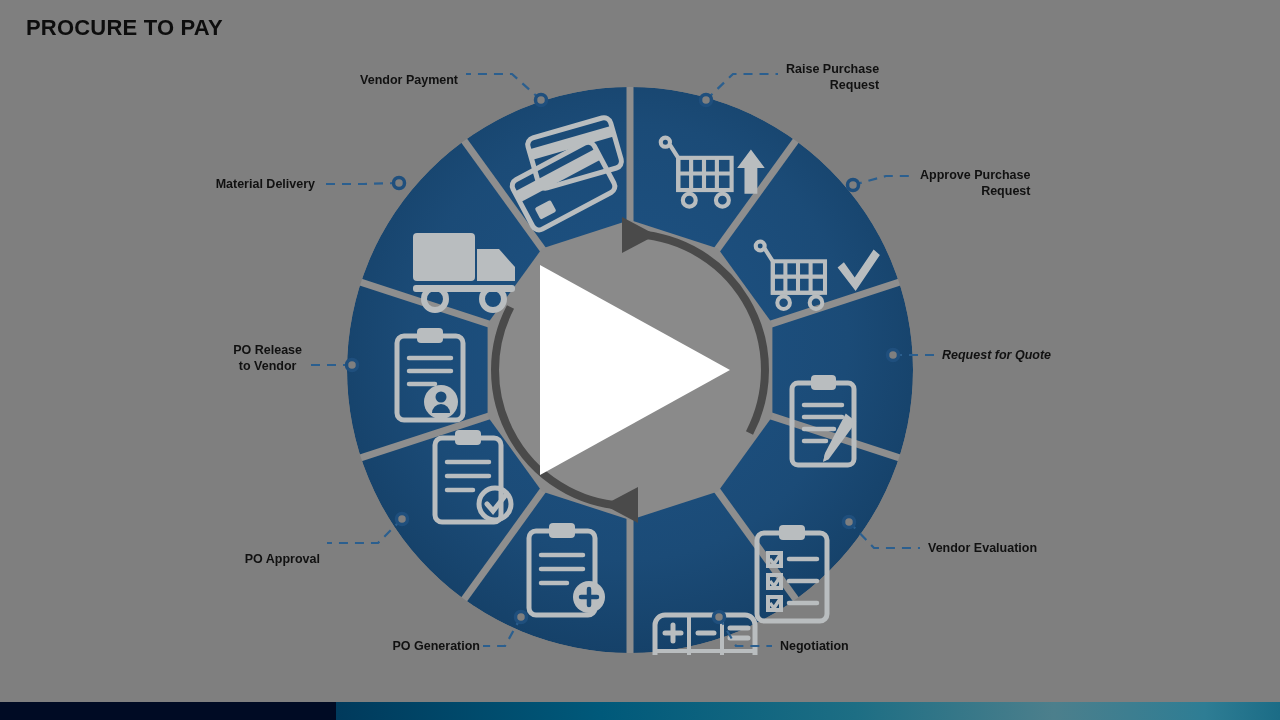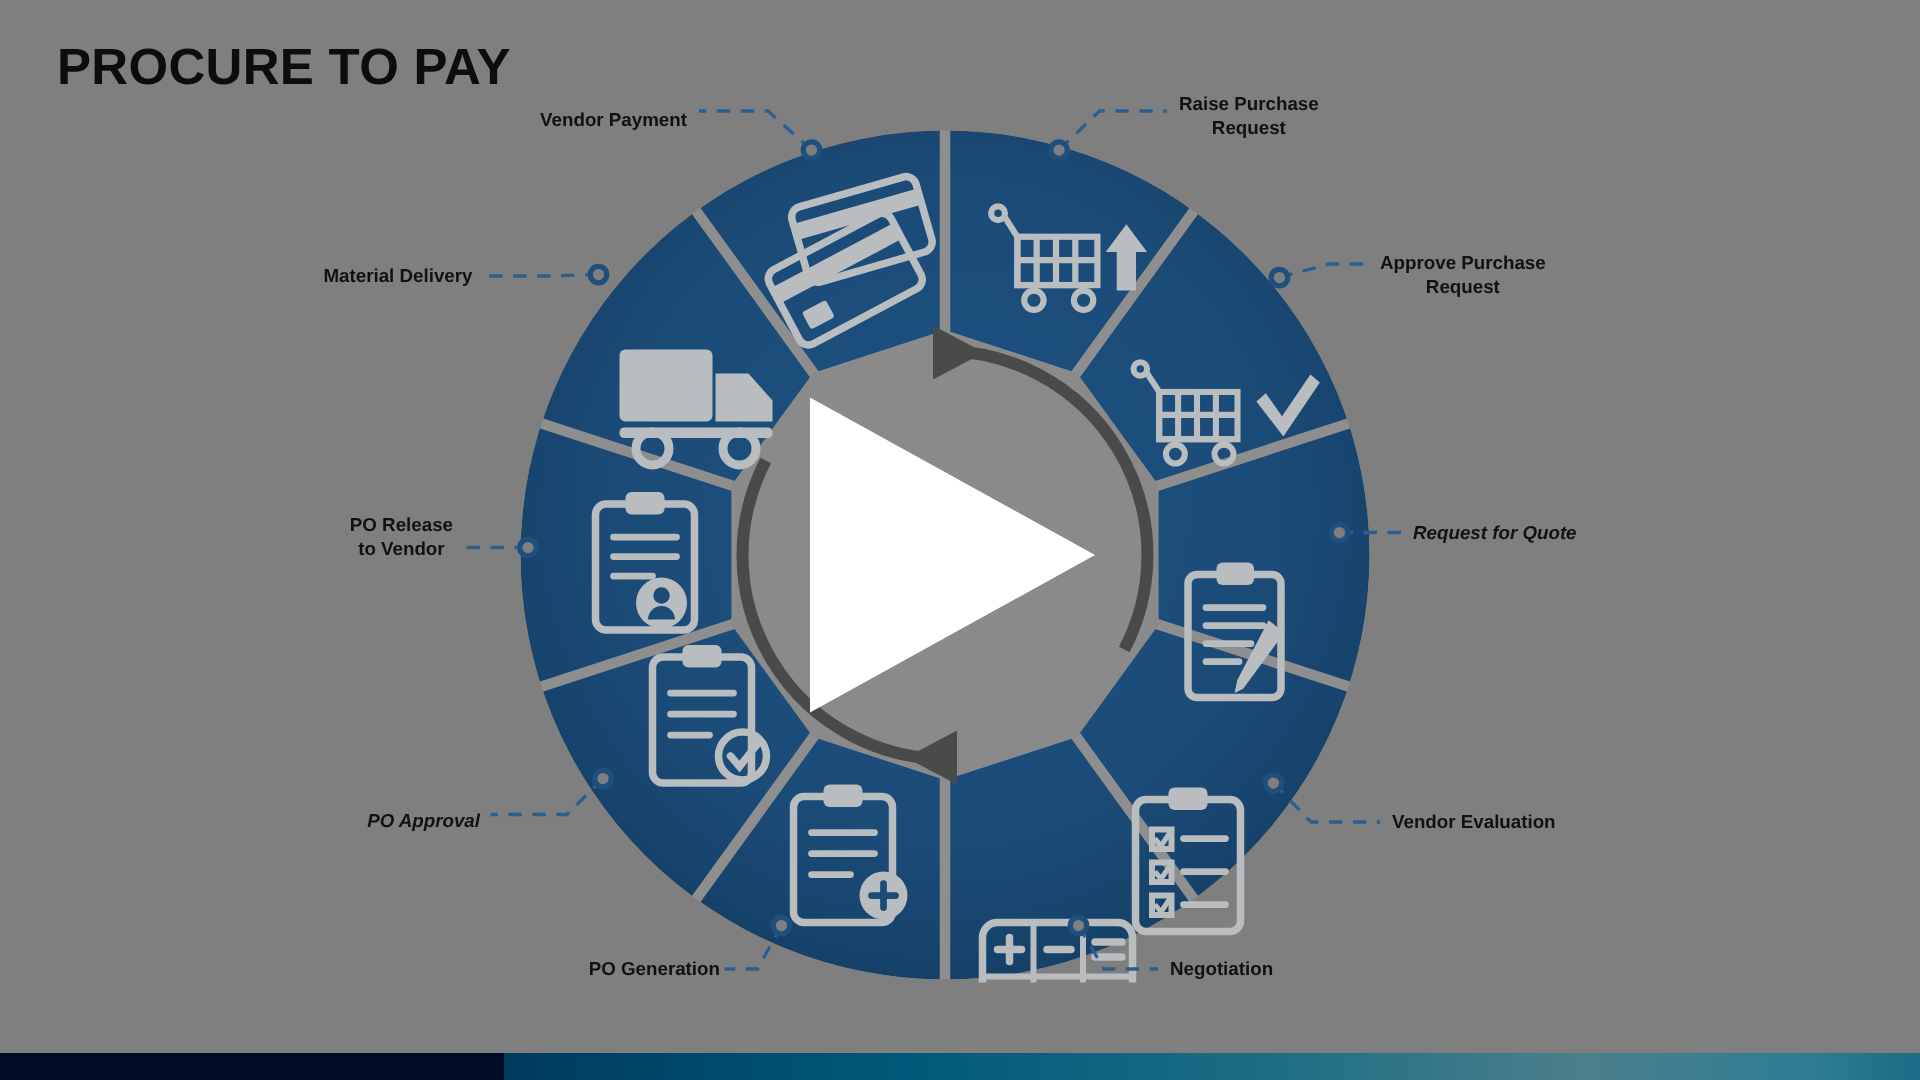--- a/index.html
+++ b/index.html
@@ -7,22 +7,22 @@
     width:1280px;height:720px;overflow:hidden;
     background:#7f7f7f;
     font-family:"Liberation Sans", sans-serif;
     position:relative;
   }
   #stage{position:absolute;inset:0;}
 
   
   #header{position:absolute;left:26px;top:16px;}
   #title{
-    font-size:34px;font-weight:bold;color:#0d0d0d;
-    letter-spacing:.2px;line-height:1.05;margin:12px;
+    font-size:22px;font-weight:bold;color:#0d0d0d;
+    letter-spacing:.2px;line-height:1.05;margin:0;
     white-space:nowrap;
   }
   #subtitle{
     font-size:21px;font-weight:400;color:#1a1a1a;
     margin:8px 0 0 0;line-height:1.1;white-space:nowrap;
   }
 
   
   #wheel-wrap{
     position:absolute;left:345px;top:85px;width:570px;height:570px;
@@ -42,21 +42,21 @@
     border-left:190px solid #ffffff;
   }
 
   
   .label{
     position:absolute;
     font-size:12.5px;font-weight:bold;color:#111111;
     line-height:1.25;white-space:pre-line;
   }
   .label.r{text-align:center;}
-  .label.l{text-align:center;}
+  .label.l{text-align:right;}
 
   
   #bottom-bar{position:absolute;left:0;bottom:0;width:1280px;height:18px;}
   #bar-navy{position:absolute;left:0;top:0;width:336px;height:18px;background:#000b24;}
   #bar-grad{
     position:absolute;left:336px;top:0;width:944px;height:18px;
     background:linear-gradient(to right,#003a5c 0%,#00597a 28%,#1d6e84 55%,#4c7f8c 76%,#2e7d94 92%,#1b6c86 100%);
   }
 </style>
 </head>
@@ -284,21 +284,21 @@
 Request</div>
 
   <div class="label l" style="left:942px;top:348px;font-style:italic;">Request for Quote</div>
 
   <div class="label l" style="left:928px;top:541px;">Vendor Evaluation</div>
 
   <div class="label l" style="left:780px;top:639px;">Negotiation</div>
 
   <div class="label r" style="right:800px;top:639px;">PO Generation</div>
 
-  <div class="label r" style="right:960px;top:540px;font-style:italic;">PO Approval</div>
+  <div class="label r" style="right:960px;top:552px;">PO Approval</div>
 
   <div class="label r" style="right:978px;top:343px;">PO Release
 to Vendor</div>
 
   <div class="label r" style="right:965px;top:177px;">Material Delivery</div>
 
   <div id="bottom-bar">
     <div id="bar-navy"></div>
     <div id="bar-grad"></div>
   </div>

